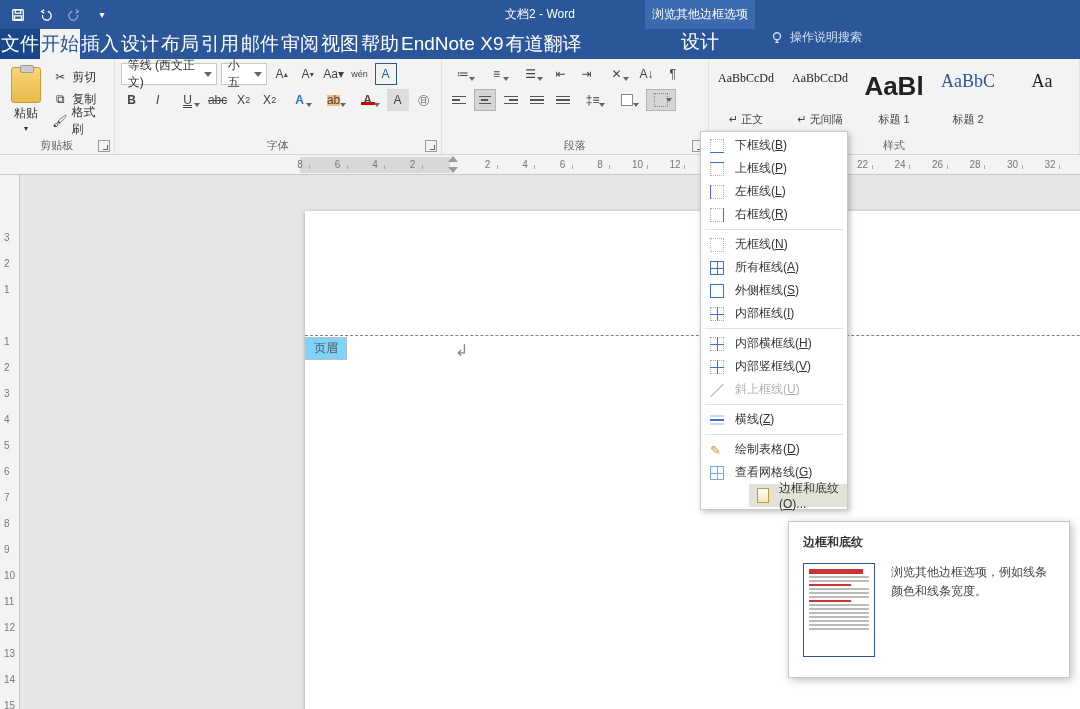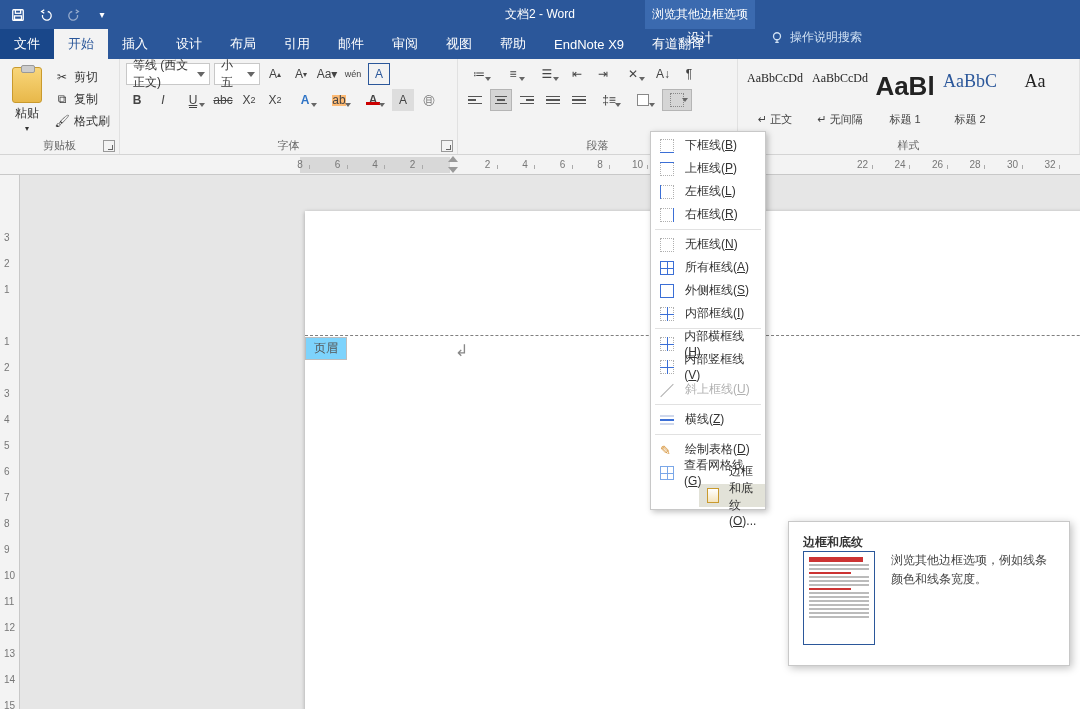--- a/index.html
+++ b/index.html
@@ -8,21 +8,21 @@
   
   .titlebar { height: 29px; background: #2b579a; display: flex; align-items: center; color: #fff; position: relative; }
   .qat { display: flex; align-items: center; gap: 4px; padding-left: 6px; }
   .qat-btn { width: 24px; height: 24px; display: flex; align-items: center; justify-content: center; color: #fff; cursor: pointer; }
   .qat-btn svg { stroke: #fff; fill: none; stroke-width: 1.5; }
   .title-center { position: absolute; left: 0; right: 0; text-align: center; font-size: 12px; pointer-events: none; }
   .context-tab-label { position: absolute; left: 645px; top: 0; height: 29px; width: 110px; background: #3b6aaf; display: flex; align-items: center; justify-content: center; font-size: 12px; color: #fff; }
 
   
   .tabrow { height: 30px; background: #2b579a; display: flex; align-items: stretch; color: #fff; position: relative; }
-  .tab { padding: 0 14px; display: flex; align-items: center; font-size: 13px; cursor: pointer; }
+  .tab { padding: 0 1px; display: flex; align-items: center; font-size: 19px; cursor: pointer; }
   .tab.file { background: #19478a; }
   .tab.active { background: #f3f3f3; color: #2b579a; }
   .tab.context { position: absolute; left: 645px; width: 110px; justify-content: center; }
   .tell-me { position: absolute; left: 770px; display: flex; align-items: center; gap: 6px; font-size: 12px; color: #cfe0f3; }
   .tell-me svg { stroke: #cfe0f3; fill: none; stroke-width: 1.5; }
 
   
   .ribbon { height: 96px; background: #f3f3f3; border-bottom: 1px solid #d4d4d4; display: flex; position: relative; }
   .group { border-right: 1px solid #e1e1e1; display: flex; flex-direction: column; }
   .group-body { flex: 1; display: flex; align-items: flex-start; padding: 4px 6px 0 6px; gap: 4px; }
@@ -38,21 +38,21 @@
   .clip-side { display: flex; flex-direction: column; gap: 2px; padding-top:4px; }
   .clip-item { display: flex; align-items: center; gap: 4px; height: 20px; cursor: pointer; font-size: 12px; padding: 0 2px; }
   .clip-item .ic { width: 16px; height: 16px; display:flex; align-items:center; justify-content:center; }
 
   
   .g-font { width: 338px; }
   .font-rows { display:flex; flex-direction:column; gap:4px; width:100%; }
   .font-row { display:flex; align-items:center; gap:4px; }
   .combo { height:22px; border:1px solid #c8c8c8; background:#fff; display:flex; align-items:center; padding:0 16px 0 6px; font-size:12px; position:relative; cursor:pointer; }
   .combo::after { content:''; position:absolute; right:4px; top:8px; border-left:4px solid transparent; border-right:4px solid transparent; border-top:5px solid #666; }
-  .fname { width: 84px; }
+  .fname { width: 96px; }
   .fsize { width: 46px; }
   .rbtn { width:22px; height:22px; display:flex; align-items:center; justify-content:center; cursor:pointer; color:#444; }
   .rbtn.bord { border:1px solid #2b579a; color:#2b579a; }
   .rbtn.drop { width:30px; position:relative; }
   .rbtn.drop::after { content:''; position:absolute; right:3px; top:14px; border-left:3px solid transparent; border-right:3px solid transparent; border-top:4px solid #666; }
   .ul-line { border-bottom: 1.5px solid #444; line-height: 14px; }
   .strike { text-decoration: line-through; }
   .rbtn .sub { font-size:9px; vertical-align:sub; }
   .rbtn .sup { font-size:9px; vertical-align:super; }
   .color-bar { display:inline-block; width:14px; height:3px; margin-top:-4px;}
@@ -63,21 +63,21 @@
   .para-rows { display:flex; flex-direction:column; gap:4px; width:100%; }
   .align-btn { width:22px; height:22px; display:flex; flex-direction:column; justify-content:center; gap:2px; padding:4px 4px; cursor:pointer; }
   .align-btn span { height:1.5px; background:#555; display:block; }
   .align-btn.sel { background:#d5d5d5; border:1px solid #b5b5b5; }
   .border-btn { width:30px; height:22px; border:1px solid #b5b5b5; background:#d5d5d5; display:flex; align-items:center; justify-content:center; position:relative; cursor:pointer; }
   .border-btn::after { content:''; position:absolute; right:3px; top:8px; border-left:3px solid transparent; border-right:3px solid transparent; border-top:4px solid #666; }
   .border-icon-cell { width:14px; height:14px; border:1px dotted #888; position:relative; }
 
   
   .g-styles { flex:1; }
-  .style-items { display:flex; gap:3px; align-items:center; padding-top:6px; }
+  .style-items { display:flex; gap:12px; align-items:center; padding-top:6px; }
   .style-item { width:62px; height:60px; display:flex; flex-direction:column; align-items:center; justify-content:space-between; cursor:pointer; padding:2px 0; }
   .style-prev { font-family: "SimSun", serif; color:#222; }
   .sp-body { font-size:12px; }
   .sp-h1 { font-size:26px; font-weight:bold; font-family:"SimHei",sans-serif; }
   .sp-h2 { font-size:18px; }
   .style-name { font-size:11px; color:#444; }
   .sp-link { color:#2b579a; }
 
   
   .hruler { position:absolute; left:0; top:155px; height:20px; width:1080px; background:#f3f3f3; border-bottom:1px solid #c8c8c8; color:#777; }
@@ -96,21 +96,21 @@
 
   
   .doc-area { position:absolute; left:20px; top:175px; right:0; bottom:0; background:#e6e6e6; overflow:hidden; }
   .page { position:absolute; left:285px; top:36px; width:900px; height:1100px; background:#fff; box-shadow:0 1px 4px rgba(0,0,0,0.3); }
   .header-region { position:absolute; left:0; right:0; top:0; height:124px; }
   .header-dash { position:absolute; left:0; right:0; top:124px; border-top:1px dashed #808080; }
   .header-tag { position:absolute; left:0; top:126px; border:1px solid #bdbdbd; background:#7dd3fc; padding:2px 8px; font-size:12px; color:#555; }
   .cursor { position:absolute; left:150px; top:130px; font-size:16px; color:#888; }
 
   
-  .border-menu { position:absolute; left:650px; top:131px; width:116px; background:#fff; border:1px solid #c8c8c8; box-shadow:2px 2px 6px rgba(0,0,0,0.25); z-index:50; padding:2px 0; }
+  .border-menu { position:absolute; left:700px; top:131px; width:148px; background:#fff; border:1px solid #c8c8c8; box-shadow:2px 2px 6px rgba(0,0,0,0.25); z-index:50; padding:2px 0; }
   .bm-item { height:23px; display:flex; align-items:center; padding:0 8px; gap:10px; font-size:12px; color:#333; cursor:pointer; }
   .bm-item.disabled { color:#b0b0b0; cursor:default; }
   .bm-item.hot { background:#e2e2d8;margin-left:48px; }
   .bm-sep { height:1px; background:#e1e1e1; margin:3px 4px; }
   .bm-ic { width:16px; height:16px; display:flex; align-items:center; justify-content:center; }
   .bm-ic .box { width:14px; height:14px; border:1px dotted #b0b0b0; position:relative; }
   .bm-ic .box .t { position:absolute; left:-1px; right:-1px; top:-1px; height:1px; background:#3b6fd6; }
   .bm-ic .box .b { position:absolute; left:-1px; right:-1px; bottom:-1px; height:1px; background:#3b6fd6; }
   .bm-ic .box .l { position:absolute; top:-1px; bottom:-1px; left:-1px; width:1px; background:#3b6fd6; }
   .bm-ic .box .r { position:absolute; top:-1px; bottom:-1px; right:-1px; width:1px; background:#3b6fd6; }
@@ -124,21 +124,21 @@
   .bm-ic .pen { width:14px; height:14px; }
   .bm-ic .pen::after { content:'✎'; color:#d38b2a; font-size:13px; }
   .bm-ic .grid { width:14px; height:14px; border:1px solid #7aa7e8; position:relative; }
   .bm-ic .grid::before { content:''; position:absolute; left:50%; top:0; bottom:0; width:1px; background:#7aa7e8; }
   .bm-ic .grid::after { content:''; position:absolute; top:50%; left:0; right:0; height:1px; background:#7aa7e8; }
   .bm-ic .pg { width:12px; height:15px; border:1px solid #c99a2d; background:linear-gradient(#fff,#f4e4bd); }
   .bm-u { text-decoration: underline; }
 
   
   .tooltip { position:absolute; left:788px; top:521px; width:282px; background:#fff; border:1px solid #c8c8c8; box-shadow:2px 2px 8px rgba(0,0,0,0.25); padding:12px 14px 20px 14px; z-index:49; }
-  .tt-title { font-size:12px; font-weight:bold; margin-bottom:0; }
+  .tt-title { font-size:12px; font-weight:bold; margin-bottom:12px; }
   .tt-body { display:flex; gap:16px; }
   .tt-thumb { width:72px; height:94px; border:1px solid #2b579a; background:#fff; padding:5px; display:flex; flex-direction:column; gap:2px; }
   .tt-thumb .th-title { height:5px; background:#c33; width:90%; }
   .tt-thumb .th-line { height:2px; background:#bbb; }
   .tt-thumb .th-line.r { background:#c33; width:70%; }
   .tt-desc { font-size:12px; color:#444; line-height:1.6; flex:1; }
 </style>
 </head>
 <body>
 

